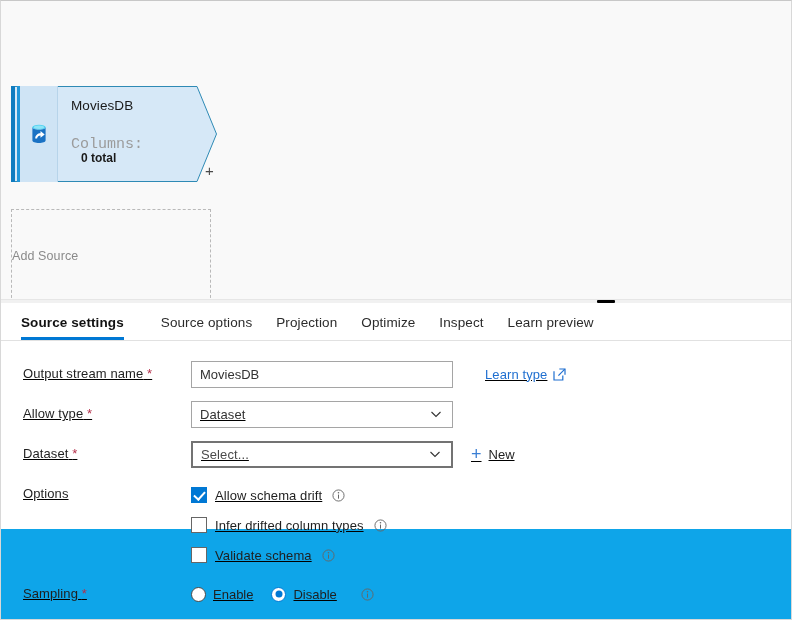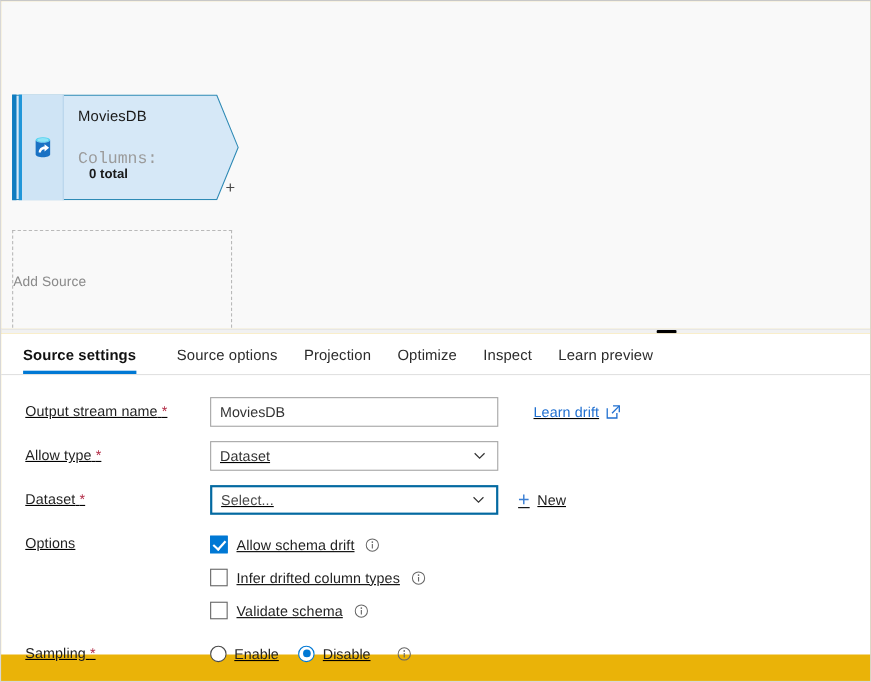--- a/index.html
+++ b/index.html
@@ -9,21 +9,21 @@
     overflow: hidden;
     background: #ffffff;
     font-family: "Liberation Sans", sans-serif;
     -webkit-font-smoothing: antialiased;
   }
 
   #app {
     position: relative;
     width: 792px;
     height: 620px;
-    background: #eab308;
+    background: #0ea5e9;
     border: 1px solid #d8d8d8;
     border-top-color: #c8c8c8;
     overflow: hidden;
   }
 
   
   .canvas {
     position: absolute;
     left: 0; top: 0;
     width: 792px;
@@ -133,21 +133,21 @@
     width: 18px; height: 3px;
     background: #000000;
     border-radius: 1px;
   }
 
   
   .panel {
     position: absolute;
     left: 0; top: 302px;
     width: 792px;
-    height: 292px;
+    height: 226px;
     background: #ffffff;
   }
 
   
   .tabs {
     position: relative;
     height: 38px;
     padding-left: 20px;
     border-bottom: 1px solid #e1e1e1;
     display: flex;
@@ -219,21 +219,21 @@
     border: 1px solid #a5a5a5;
     background: #ffffff;
     display: flex;
     align-items: center;
     padding: 0 8px;
     font-size: 13px;
     color: #333333;
     cursor: pointer;
   }
   .selectbox.error {
-    border: 2px solid #0369a1;
+    border: 2px solid #737373;
   }
   .selectbox.error .sel-text { color: #4a4a4a; }
   .sel-text { flex: 1; letter-spacing: .1px; }
   .chev {
     width: 12px; height: 12px;
     margin-right: 2px;
     flex: 0 0 auto;
   }
 
   .learn {
@@ -386,21 +386,21 @@
 
       <div class="row">
         <div class="lbl">
           <span>Output stream name</span>
           <span class="req">*</span>
         </div>
         <div class="ctl">
           <input class="textbox" type="text" value="MoviesDB" style="">
         </div>
         <a class="learn" href="#">
-          <span>Learn drift</span>
+          <span>Learn type</span>
           <svg width="13" height="13" viewBox="0 0 13 13">
             <path d="M1 3.2 V12 H9.8 V7.4" fill="none" stroke="#1f6fd0" stroke-width="1.2"></path>
             <path d="M6.3 1 H12 V6.7" fill="none" stroke="#1f6fd0" stroke-width="1.2"></path>
             <path d="M5.4 7.6 L11.8 1.2" fill="none" stroke="#1f6fd0" stroke-width="1.2"></path>
           </svg>
         </a>
       </div>
 
       <div class="row">
         <div class="lbl">

